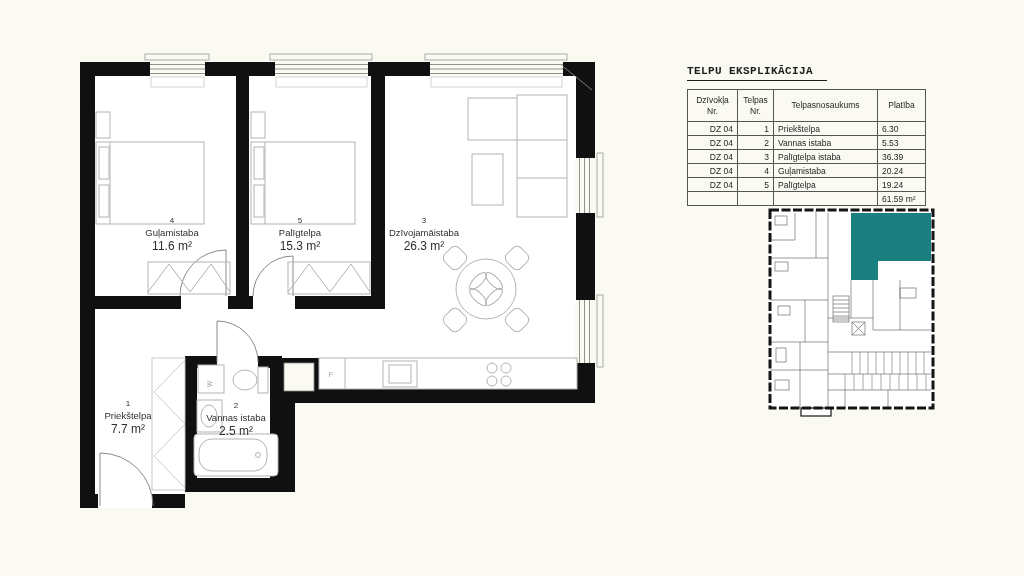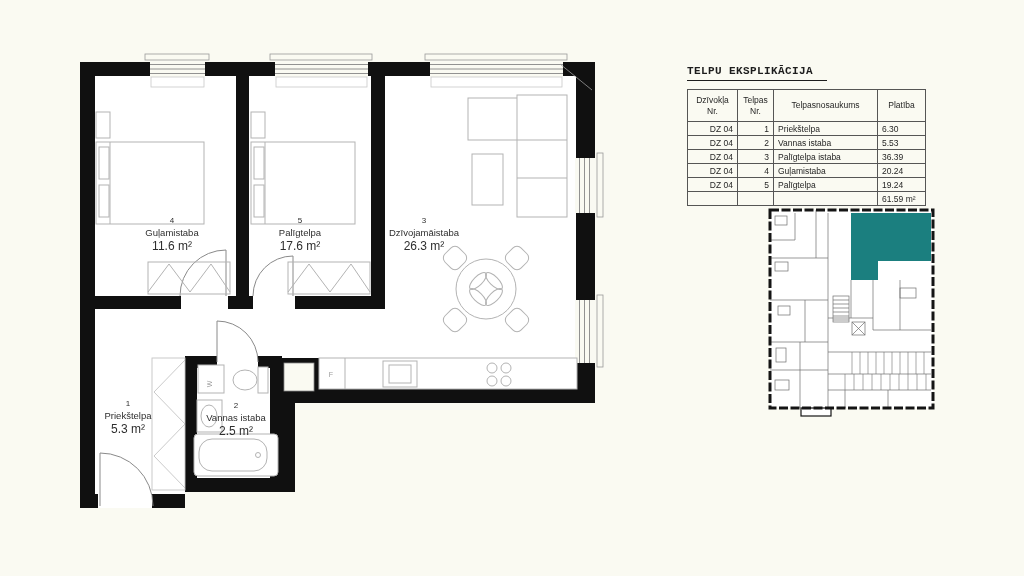--- a/index.html
+++ b/index.html
@@ -192,31 +192,31 @@
   </svg>
 
   <div class="room-label" style="left:172px;top:216px">
     <div class="rl-num">4</div>
     <div class="rl-name">Guļamistaba</div>
     <div class="rl-area">11.6 m²</div>
   </div>
   <div class="room-label" style="left:300px;top:216px">
     <div class="rl-num">5</div>
     <div class="rl-name">Palīgtelpa</div>
-    <div class="rl-area">17.6 m²</div>
+    <div class="rl-area">15.3 m²</div>
   </div>
   <div class="room-label" style="left:424px;top:216px">
     <div class="rl-num">3</div>
     <div class="rl-name">Dzīvojamāistaba</div>
     <div class="rl-area">26.3 m²</div>
   </div>
   <div class="room-label" style="left:128px;top:399px">
     <div class="rl-num">1</div>
     <div class="rl-name">Priekštelpa</div>
-    <div class="rl-area">5.3 m²</div>
+    <div class="rl-area">7.7 m²</div>
   </div>
   <div class="room-label" style="left:236px;top:401px">
     <div class="rl-num">2</div>
     <div class="rl-name">Vannas istaba</div>
     <div class="rl-area">2.5 m²</div>
   </div>
 
   <div class="expl">
     <div class="expl-title">TELPU EKSPLIKĀCIJA</div>
     <table class="expl-table">

